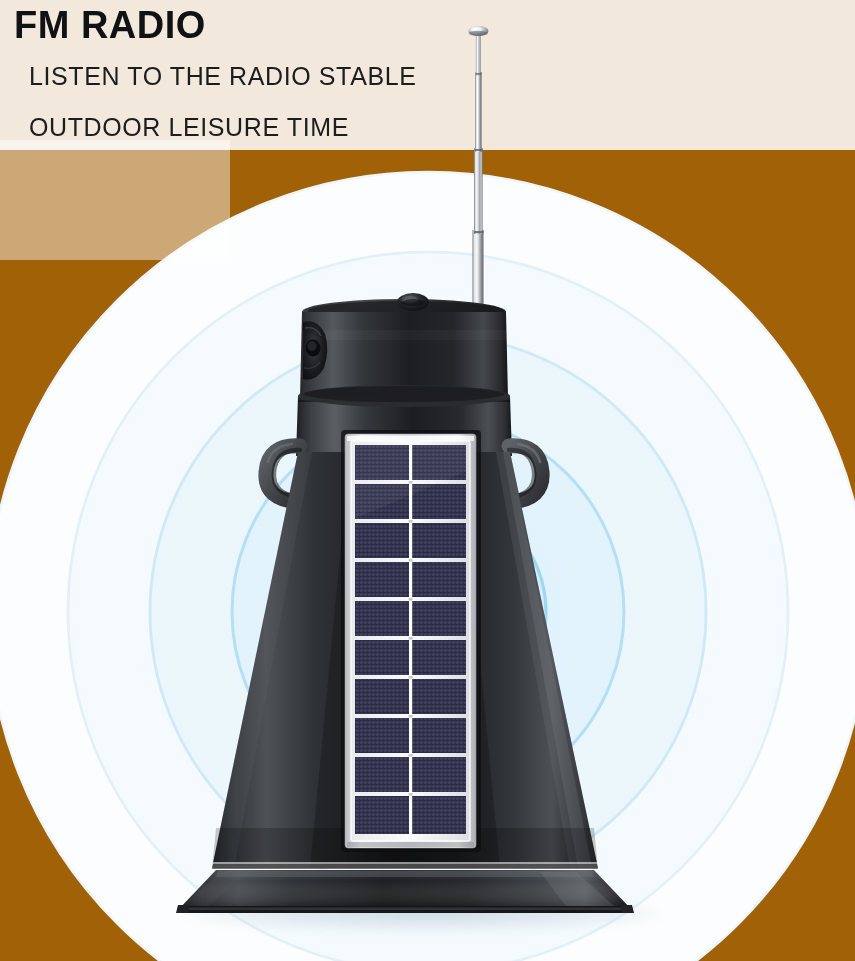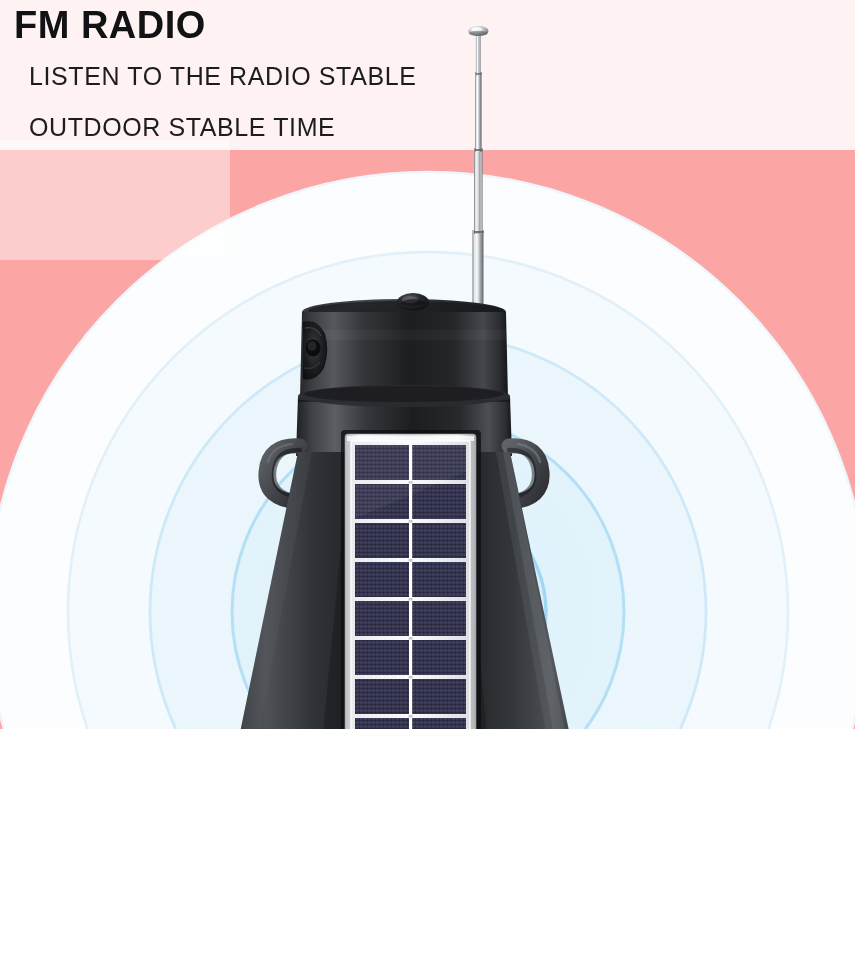--- a/index.html
+++ b/index.html
@@ -7,23 +7,23 @@
     padding: 0;
     background: #ffffff;
   }
   body {
     font-family: "Liberation Sans", sans-serif;
   }
 
   #stage {
     position: relative;
     width: 855px;
-    height: 729px;
+    height: 961px;
     overflow: hidden;
-    background: #fca5a5;
+    background: #a16207;
   }
 
   
   .rings-layer {
     position: absolute;
     inset: 0;
     z-index: 1;
     pointer-events: none;
   }
 
@@ -114,21 +114,21 @@
       <circle cx="428" cy="612" r="300" fill="url(#ringGlow)"></circle>
 
       <rect x="0" y="0" width="855" height="150" fill="#ffffff" opacity="0.86"></rect>
       <rect x="0" y="140" width="230" height="120" fill="#ffffff" opacity="0.45"></rect>
     </g>
   </svg>
 
   <div class="text-block">
     <h1 class="title">FM RADIO</h1>
     <p class="subtitle">LISTEN TO THE RADIO STABLE</p>
-    <p class="subtitle">OUTDOOR STABLE TIME</p>
+    <p class="subtitle">OUTDOOR LEISURE TIME</p>
   </div>
 
   <div class="ground-shadow"></div>
 
   <svg class="product" width="855" height="961" viewBox="0 0 855 961">
     <defs>
 
       <linearGradient id="antMetal" x1="0" y1="0" x2="1" y2="0">
         <stop offset="0%" stop-color="#7d8186"></stop>
         <stop offset="16%" stop-color="#babec3"></stop>

